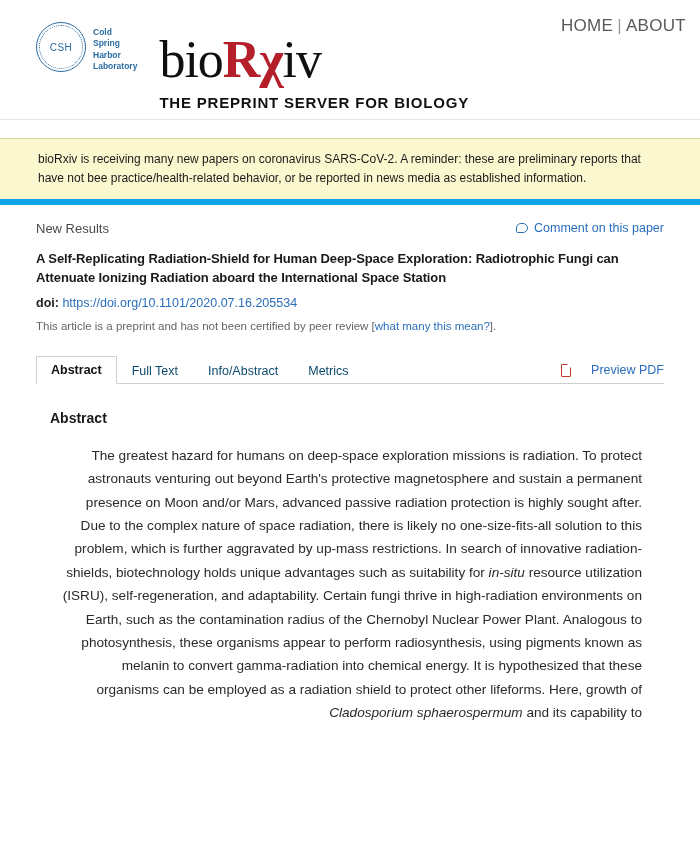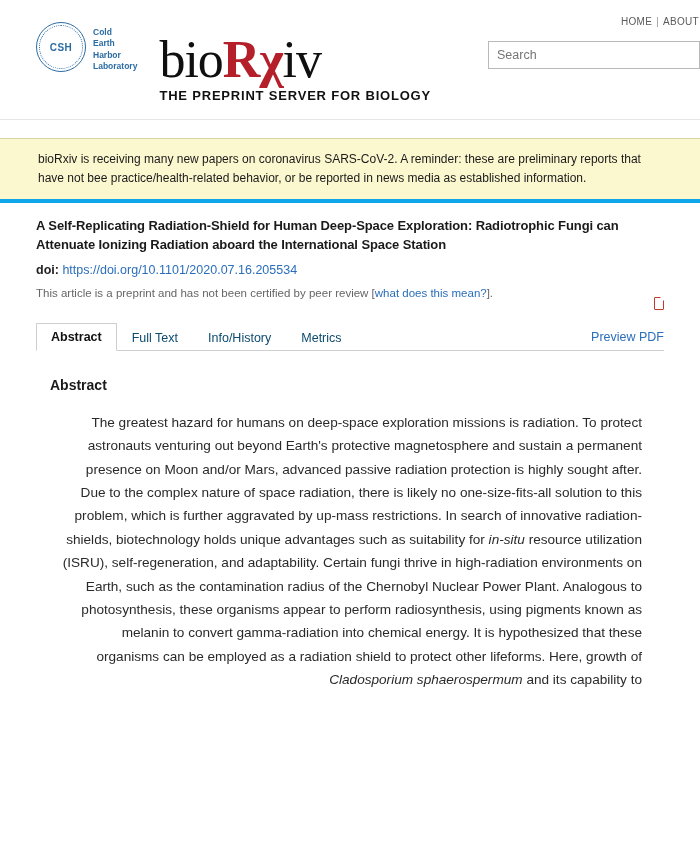--- a/index.html
+++ b/index.html
@@ -48,21 +48,21 @@
     content: "";
     position: absolute;
     width: 42px;
     height: 42px;
     border-radius: 50%;
     border: 1px dotted #2b6ca3;
   }
   .csh-seal span {
     font-size: 10px;
     color: #2b6ca3;
-    font-weight: bold;
+    font-weight: normal;
     letter-spacing: .5px;
   }
   .csh-text {
     margin-left: 7px;
     font-size: 8.5px;
     line-height: 1.35;
     color: #2b6ca3;
     font-weight: bold;
     padding-top: 5px;
   }
@@ -80,40 +80,40 @@
   }
   .biorxiv-word .r {
     color: #b51f2a;
     font-weight: 700;
   }
   .biorxiv-word .chi {
     color: #b51f2a;
     font-weight: 700;
   }
   .biorxiv-tag {
-    font-size: 13px;
+    font-size: 15px;
     letter-spacing: .8px;
     font-weight: bold;
     color: #111;
     text-align: left;
-    margin-top: 2px;
+    margin-top: 8px;
   }
 
   .header-right {
     position: absolute;
     right: 0;
     top: 16px;
     text-align: right;
     width: 260px;
   }
   .topnav {
-    font-size: 10px;
+    font-size: 17px;
     color: #5a5a5a;
     letter-spacing: .3px;
-    padding-right: 1px;
+    padding-right: 14px;
   }
   .topnav a {
     color: #5a5a5a;
     text-decoration: none;
   }
   .topnav .sep { color: #9a9a9a; margin: 0 4px; }
   .searchbox {
     margin-top: 14px;
     margin-left: 48px;
     height: 28px;
@@ -131,21 +131,21 @@
     width: 100%;
     height: 100%;
     font-family: "Liberation Sans", sans-serif;
     background: transparent;
   }
 
   
   .alert {
     background: #fbf8cf;
     border-top: 1px solid #d8d4a0;
-    border-bottom: 4px solid #0ea5e9;
+    border-bottom: 6px solid #0ea5e9;
     padding: 11px 38px 12px 38px;
     font-size: 12px;
     line-height: 1.55;
     color: #1a1a1a;
     margin-top: 18px;
   }
 
   
   .article {
     padding: 0 36px;
@@ -233,21 +233,20 @@
   }
   .preview-pdf {
     margin-left: auto;
     font-size: 12.5px;
     color: #2a6ebb;
     display: flex;
     align-items: flex-end;
     gap: 20px;
     padding-bottom: 6px;
     cursor: pointer;
-    flex-direction: column;
   }
   .pdf-icon {
     width: 10px;
     height: 13px;
     border: 1.4px solid #c0392b;
     border-radius: 1px;
     position: relative;
   }
   .pdf-icon::after {
     content: "";
@@ -278,61 +277,65 @@
 <div class="header">
 
   <div class="logo-block">
 
     <div class="csh-logo">
       <div class="csh-seal">
         <span>CSH</span>
       </div>
       <div class="csh-text">
         <div>Cold</div>
-        <div>Earth</div>
+        <div>Spring</div>
         <div>Harbor</div>
         <div>Laboratory</div>
       </div>
     </div>
 
     <div class="biorxiv">
       <div class="biorxiv-word"><span>bio</span><span class="r">R</span><span class="chi">χ</span><span>iv</span></div>
       <div class="biorxiv-tag">THE PREPRINT SERVER FOR BIOLOGY</div>
     </div>
   </div>
 
   <div class="header-right">
     <div class="topnav">
       <a href="#">HOME</a><span class="sep">|</span><a href="#">ABOUT</a>
     </div>
-    <div class="searchbox">
-      <input type="text" placeholder="Search" style="">
-    </div>
   </div>
 </div>
 
 <div class="alert">bioRxiv is receiving many new papers on coronavirus SARS-CoV-2.  A reminder: these are preliminary reports that have not bee practice/health-related behavior, or be reported in news media as established information.</div>
 
 <div class="article">
 
+  <div class="meta-row">
+    <div class="new-results">New Results</div>
+    <div class="comment-link">
+      <span class="bubble-icon"></span>
+      <span>Comment on this paper</span>
+    </div>
+  </div>
 
   <h1 class="title">A Self-Replicating Radiation-Shield for Human Deep-Space Exploration: Radiotrophic Fungi can Attenuate Ionizing Radiation aboard the International Space Station</h1>
 
 
   <div class="doi">
     <b>doi:</b>
     <a href="#">https://doi.org/10.1101/2020.07.16.205534</a>
   </div>
 
-  <div class="disclaimer"><span>This article is a preprint and has not been certified by peer review [</span><a href="#">what does this mean?</a><span>].</span></div>
+  <div class="disclaimer"><span>This article is a preprint and has not been certified by peer review [</span><a href="#">what many this mean?</a><span>].</span></div>
 
   <div class="tabs">
     <div class="tab active">Abstract</div>
     <div class="tab">Full Text</div>
-    <div class="tab">Info/History</div>
+    <div class="tab">Info/Abstract</div>
     <div class="tab">Metrics</div>
     <div class="preview-pdf">
       <span class="pdf-icon"></span>
       <span>Preview PDF</span>
     </div>
   </div>
 
   <h2 class="abstract-head">Abstract</h2>
 
   <div class="abstract-body"><span>The greatest hazard for humans on deep-space exploration missions is radiation. To protect astronauts venturing out beyond Earth's protective magnetosphere and sustain a permanent presence on Moon and/or Mars, advanced passive radiation protection is highly sought after. Due to the complex nature of space radiation, there is likely no one-size-fits-all solution to this problem, which is further aggravated by up-mass restrictions. In search of innovative radiation-shields, biotechnology holds unique advantages such as suitability for </span><i>in-situ</i><span> resource utilization (ISRU), self-regeneration, and adaptability. Certain fungi thrive in high-radiation environments on Earth, such as the contamination radius of the Chernobyl Nuclear Power Plant. Analogous to photosynthesis, these organisms appear to perform radiosynthesis, using pigments known as melanin to convert gamma-radiation into chemical energy. It is hypothesized that these organisms can be employed as a radiation shield to protect other lifeforms. Here, growth of </span><i>Cladosporium sphaerospermum</i><span> and its capability to</span></div>

